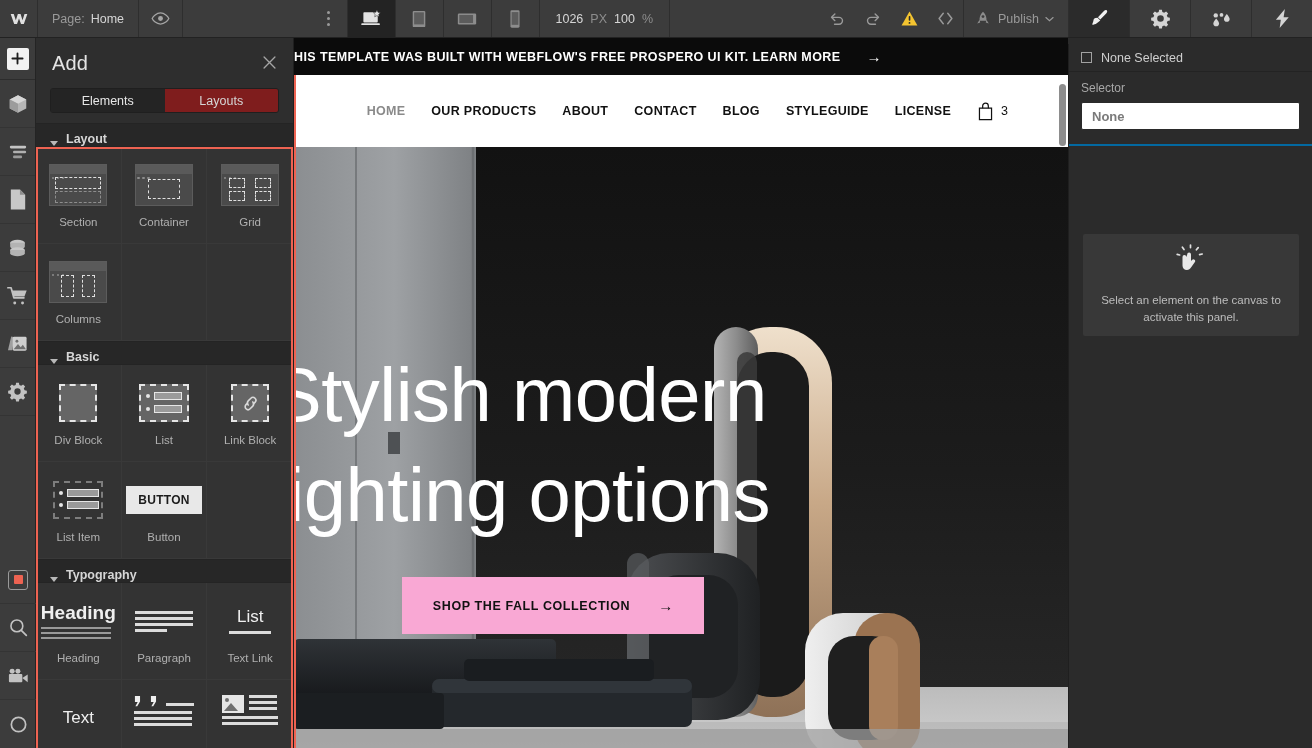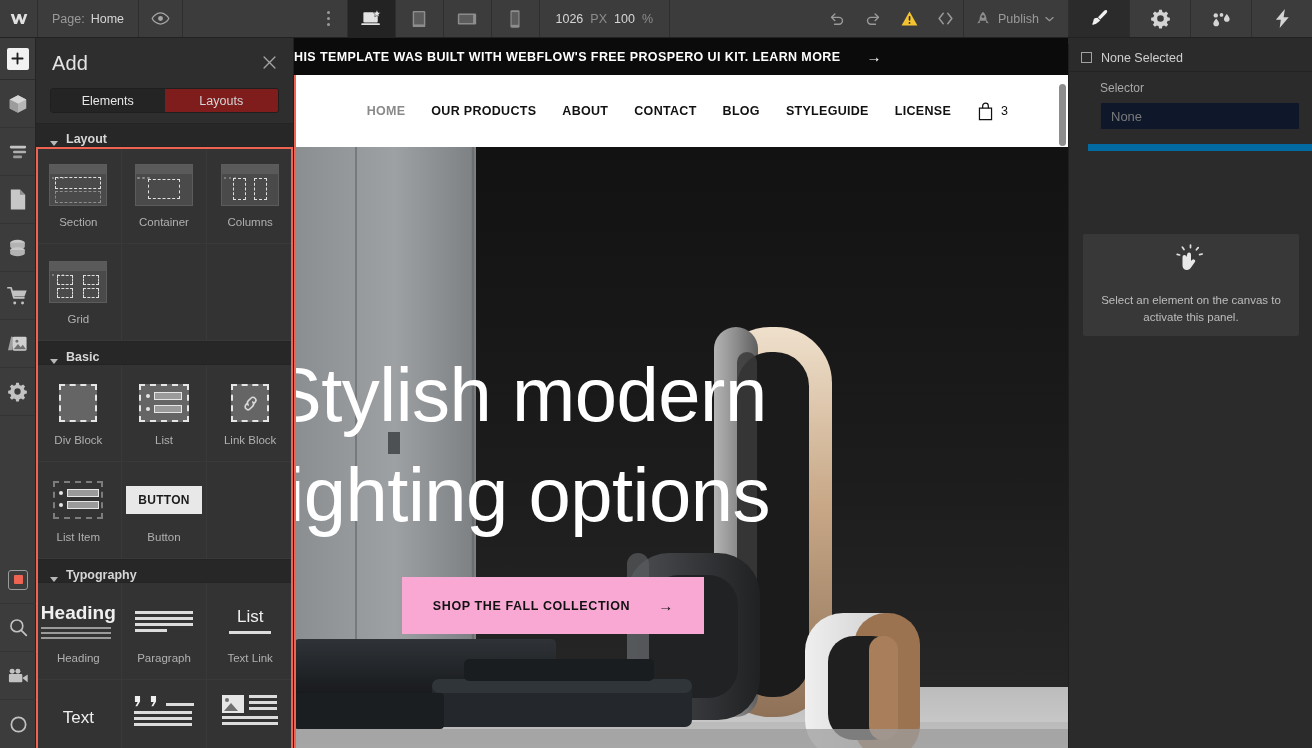--- a/index.html
+++ b/index.html
@@ -184,26 +184,26 @@
   .rightpanel {
     position: absolute; top: 44px; left: 1068px; width: 244px; height: 710px;
     background: #2b2b2b; border-left: 1px solid #1f1f1f;
   }
   .rp-selected {
     height: 28px; display: flex; align-items: center; gap: 9px; padding-left: 12px;
     border-bottom: 1px solid #232323; background: #2b2b2b;
   }
   .rp-checkbox { width: 11px; height: 11px; border: 1px solid #a2a2a2; }
   .rp-selected span { font-size: 12.5px; color: #cfcfcf; }
-  .rp-selector-block { padding: 9px 12px 14px 12px; border-bottom: 7px solid #0369a1; margin-left: 19px; }
+  .rp-selector-block { padding: 9px 12px 14px 12px; border-bottom: 2px solid #0369a1; }
   .rp-label { font-size: 12px; color: #a8a8a8; margin-bottom: 7px; }
   .rp-input {
-    height: 28px; background: #0f172a; border: 1px solid #2a2a2a; border-radius: 2px;
+    height: 28px; background: #ffffff; border: 1px solid #2a2a2a; border-radius: 2px;
     display: flex; align-items: center; padding-left: 10px;
-    font-size: 13px; color: #7a7a7a;
+    font-size: 13px; color: #7a7a7a; font-weight: bold;
   }
   .rp-empty {
     position: absolute; top: 190px; left: 14px; width: 216px; height: 102px;
     background: #383838; display: flex; flex-direction: column;
     align-items: center; justify-content: center; gap: 14px; border-radius: 2px;
   }
   .rp-empty .msg { font-size: 11.5px; color: #bdbdbd; text-align: center; line-height: 1.5; }
 </style>
 </head>
 <body>
@@ -461,38 +461,38 @@
               <div style="position:absolute;top:14px;left:12px;right:12px;bottom:6px;border:1.6px dashed #e0e0e0;"></div>
             </div>
           </div>
           <div class="glabel">Container</div>
         </div>
 
         <div class="gcell">
           <div class="gicon">
             <div class="thumb">
                 <div class="bar"><i></i><i></i><i></i></div>
-              <div style="position:absolute;top:13px;left:11px;width:13px;bottom:5px;border:1.6px dashed #e0e0e0;"></div>
-              <div style="position:absolute;top:13px;right:11px;width:13px;bottom:5px;border:1.6px dashed #e0e0e0;"></div>
-            </div>
-          </div>
-          <div class="glabel">Columns</div>
-        </div>
-
-        <div class="gcell">
-          <div class="gicon">
-            <div class="thumb">
-                <div class="bar"><i></i><i></i><i></i></div>
               <div style="position:absolute;top:13px;left:7px;width:16px;height:10px;border:1.6px dashed #e0e0e0;"></div>
               <div style="position:absolute;top:13px;right:7px;width:16px;height:10px;border:1.6px dashed #e0e0e0;"></div>
               <div style="position:absolute;top:26px;left:7px;width:16px;height:10px;border:1.6px dashed #e0e0e0;"></div>
               <div style="position:absolute;top:26px;right:7px;width:16px;height:10px;border:1.6px dashed #e0e0e0;"></div>
             </div>
           </div>
           <div class="glabel">Grid</div>
+        </div>
+
+        <div class="gcell">
+          <div class="gicon">
+            <div class="thumb">
+                <div class="bar"><i></i><i></i><i></i></div>
+              <div style="position:absolute;top:13px;left:11px;width:13px;bottom:5px;border:1.6px dashed #e0e0e0;"></div>
+              <div style="position:absolute;top:13px;right:11px;width:13px;bottom:5px;border:1.6px dashed #e0e0e0;"></div>
+            </div>
+          </div>
+          <div class="glabel">Columns</div>
         </div>
         <div class="gcell empty"></div>
         <div class="gcell empty"></div>
       </div>
 
       <div class="sec-header">
         <span class="sec-caret"></span>
         <span class="sec-title">Basic</span>
       </div>
 

